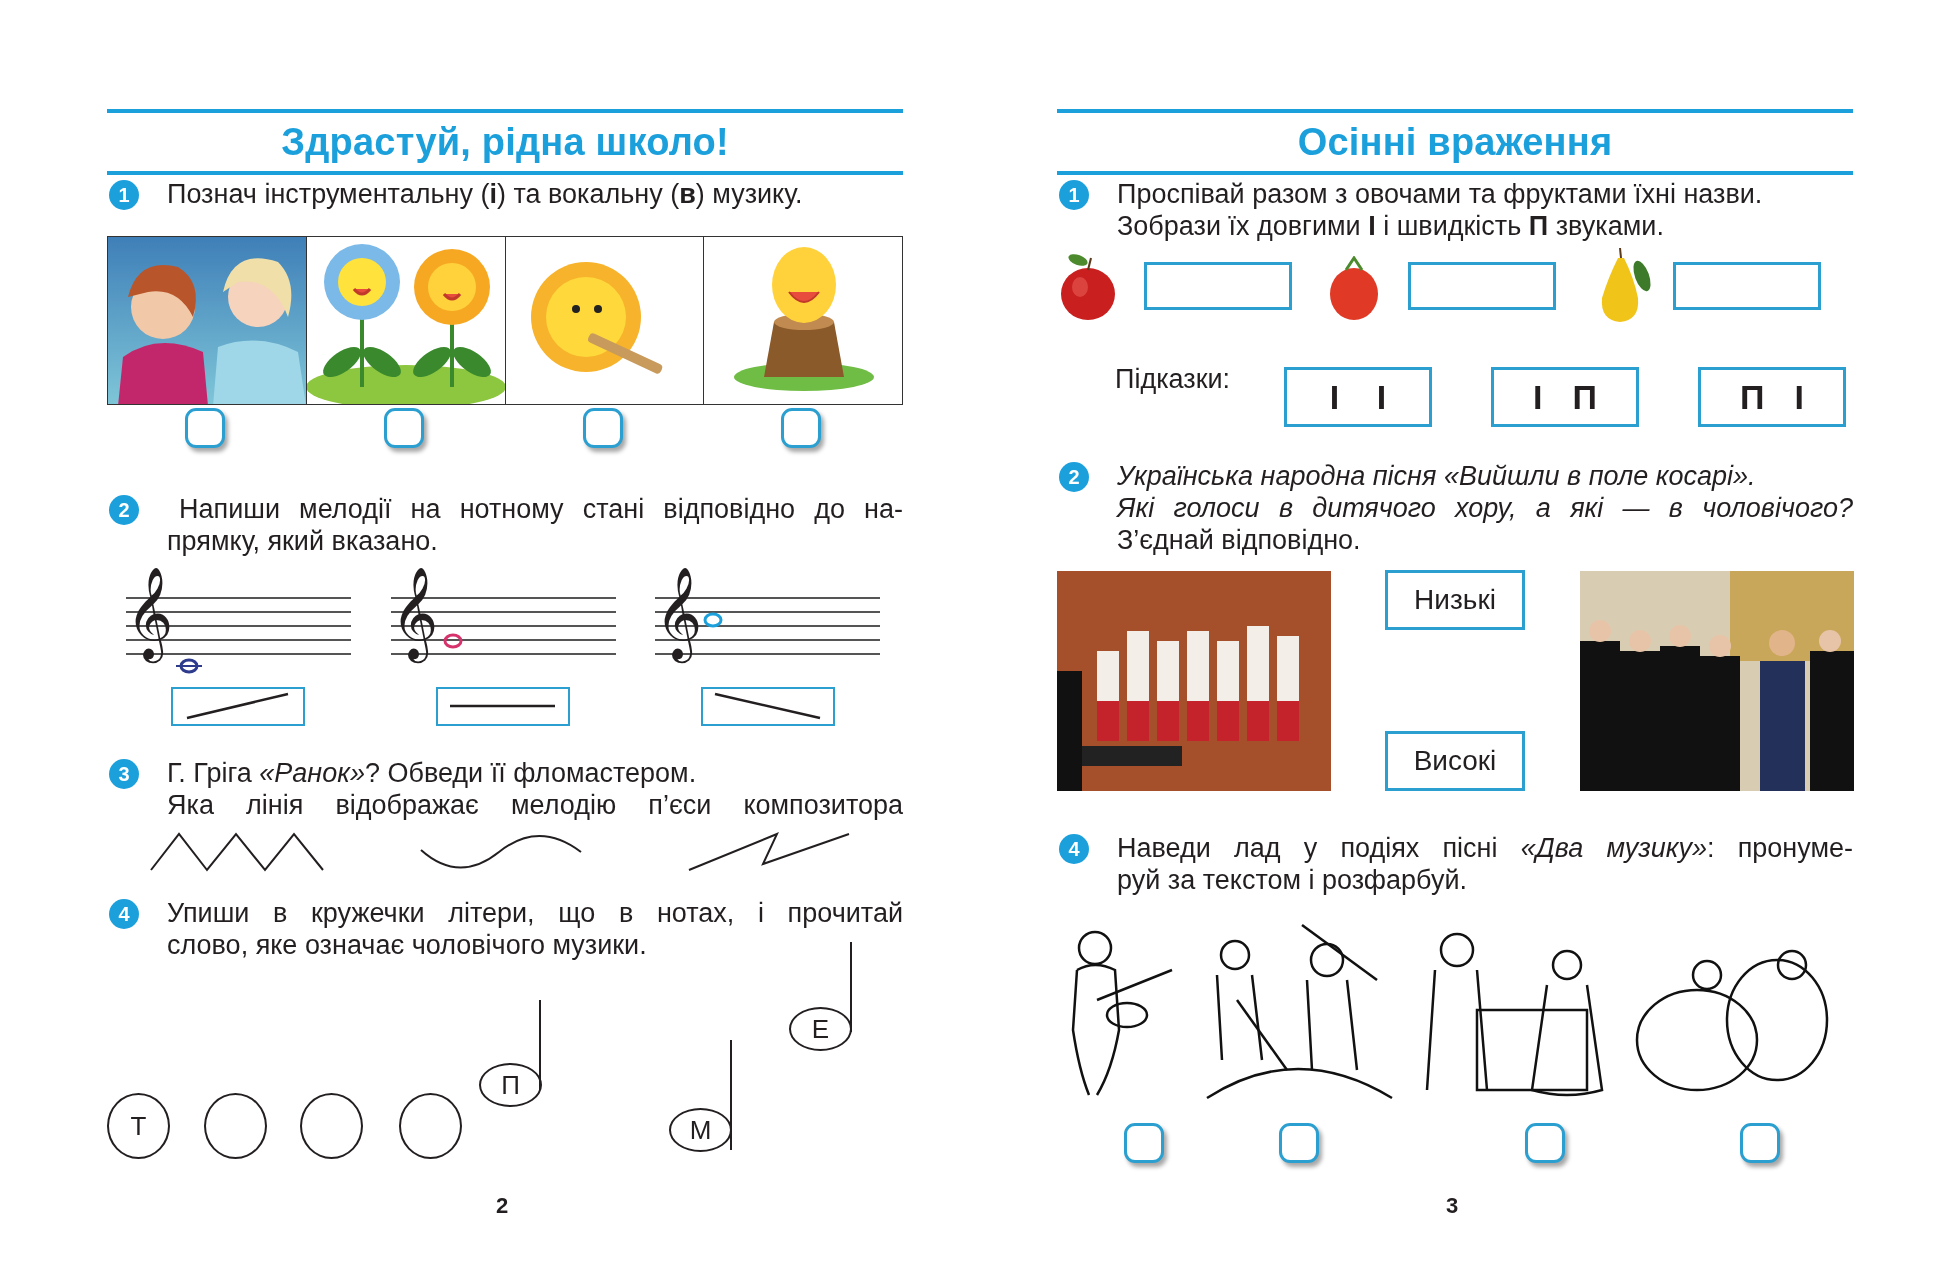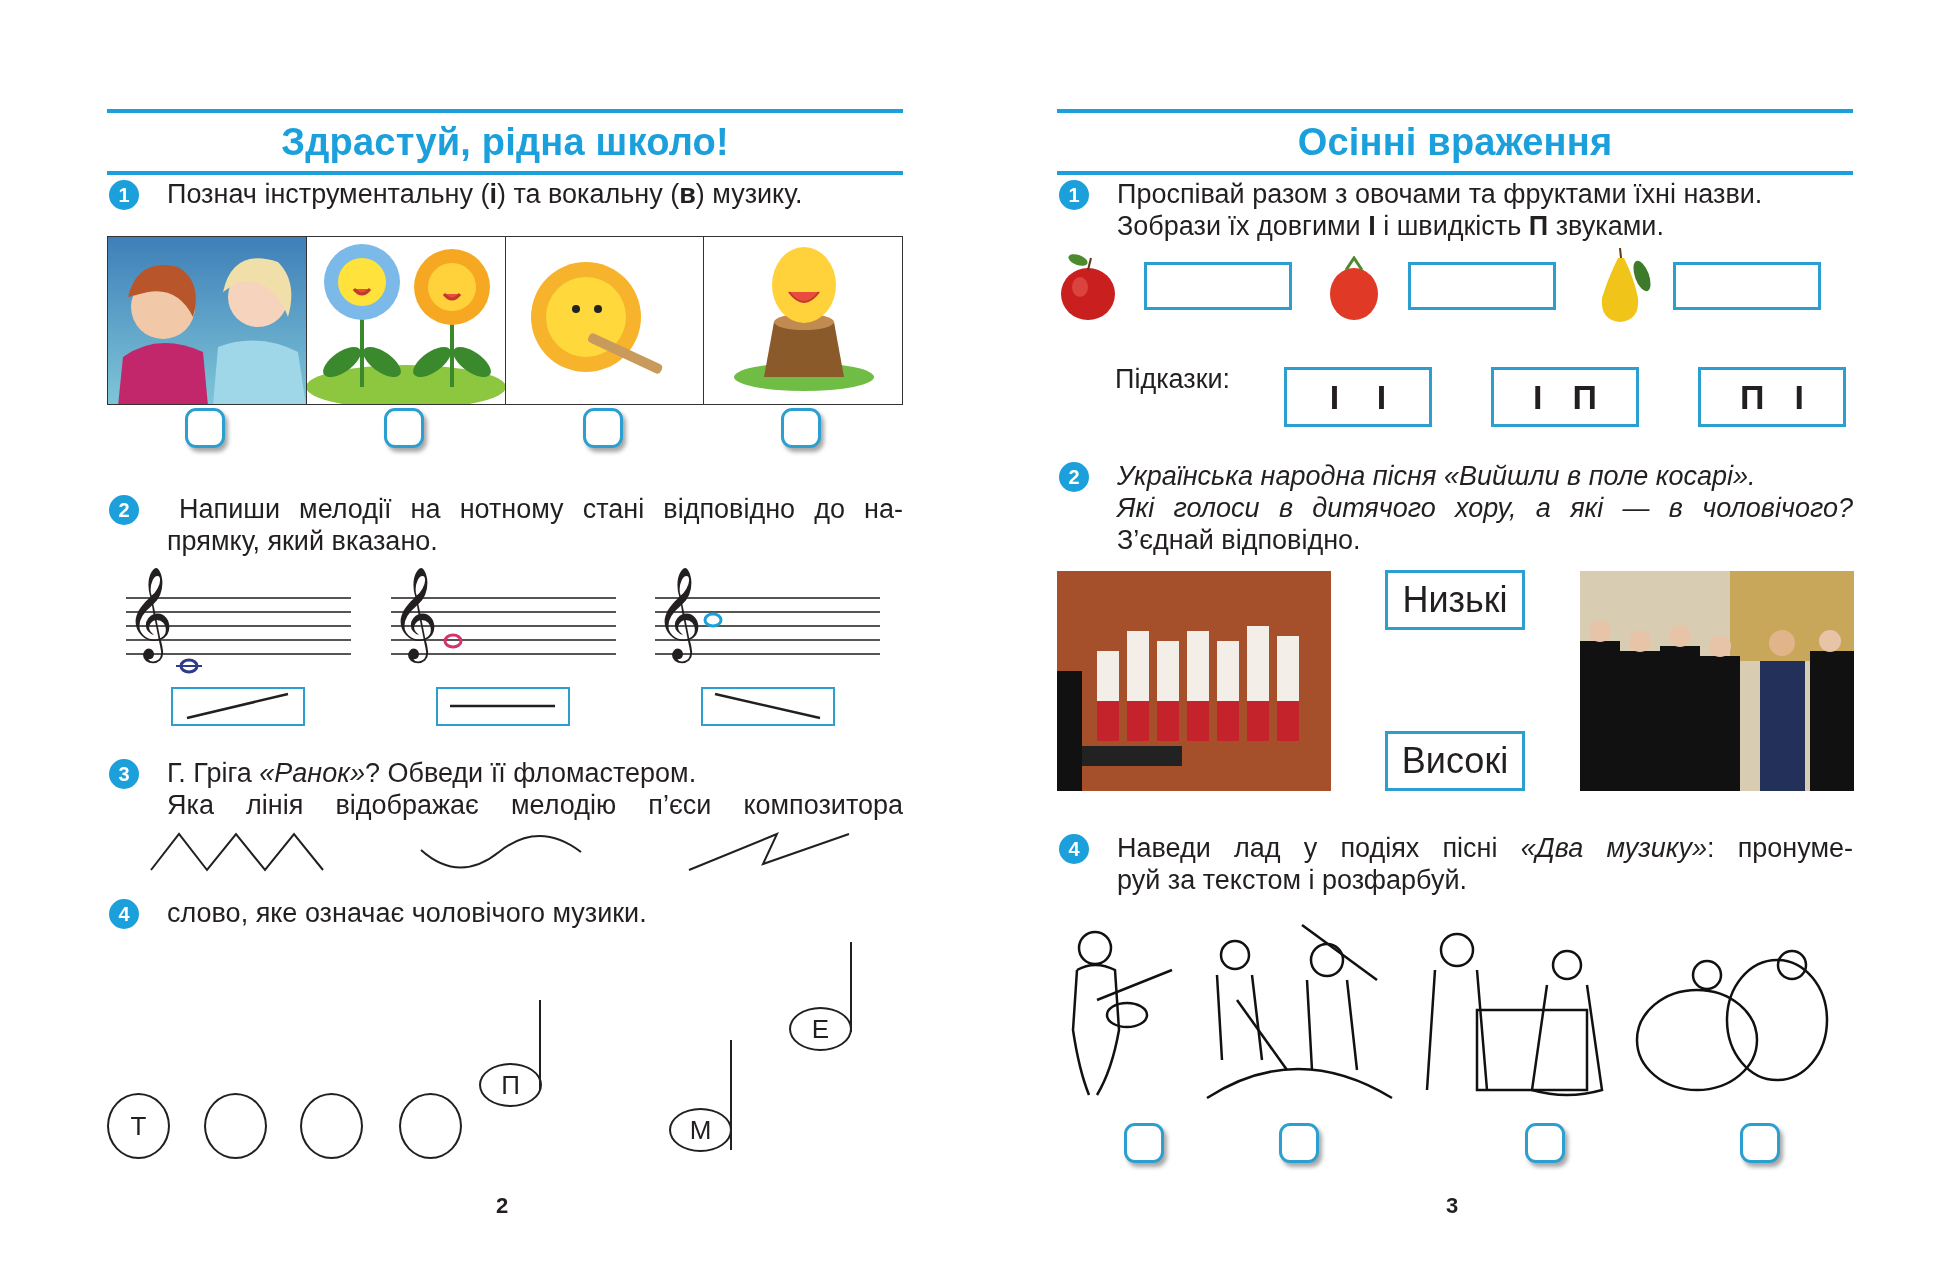--- a/index.html
+++ b/index.html
@@ -33,21 +33,21 @@
   .staff { position: absolute; }
   .staff-line { position: absolute; left: 0; right: 0; height: 1.5px; background: #555; }
   .dir-box { position: absolute; border: 2.5px solid #2a9fd0; background: #fff; }
 
   .oval { position: absolute; border: 2px solid #231f20; border-radius: 50%; display: flex; align-items: center; justify-content: center; font-size: 26px; }
 
   .fruit-box { position: absolute; width: 148px; height: 48px; border: 3px solid #2a9fd0; }
   .hint-box { position: absolute; width: 148px; height: 60px; border: 3px solid #2a9fd0; display: flex; align-items: center; justify-content: space-around; padding: 0 24px; font-weight: bold; font-size: 34px; }
   .hint-glyph { display: inline-block; }
 
-  .label-box { position: absolute; width: 140px; height: 60px; border: 3px solid #2a9fd0; display: flex; align-items: center; justify-content: center; font-size: 36px; }
+  .label-box { position: absolute; width: 140px; height: 60px; border: 3px solid #2a9fd0; display: flex; align-items: center; justify-content: center; font-size: 28px; }
 
   .photo { position: absolute; overflow: hidden; }
   .page-num { position: absolute; top: 1193px; font-weight: bold; font-size: 22px; }
 </style>
 </head>
 <body>
 
 <div class="page" id="page-left">
 
   <div class="title-bar">
@@ -195,20 +195,21 @@
   <svg style="position:absolute;left:312px;top:832px;" width="164" height="40">
       <path d="M2 18 Q40 52 80 20 Q120 -12 162 20" fill="none" stroke="#231f20" stroke-width="2"></path>
     </svg>
   <svg style="position:absolute;left:580px;top:830px;" width="164" height="42">
       <polyline points="2,40 90,4 76,34 162,4" fill="none" stroke="#231f20" stroke-width="2"></polyline>
     </svg>
 
   <div class="task" style="top:897px;height:70px;">
     <div class="badge">4</div>
     <div class="task-text" style="top:0;">
+      <div style="text-align:justify;text-align-last:justify;">Упиши в кружечки літери, що в нотах, і прочитай</div>
       <div>слово, яке означає чоловічого музики.</div>
     </div>
   </div>
 
   <div class="oval" style="left:0;top:1093px;width:63px;height:66px;">Т</div>
   <div class="oval" style="left:97px;top:1093px;width:63px;height:66px;"></div>
   <div class="oval" style="left:193px;top:1093px;width:63px;height:66px;"></div>
   <div class="oval" style="left:292px;top:1093px;width:63px;height:66px;"></div>
 
   <div style="position:absolute;left:432px;top:1000px;width:2px;height:90px;background:#231f20;"></div>

